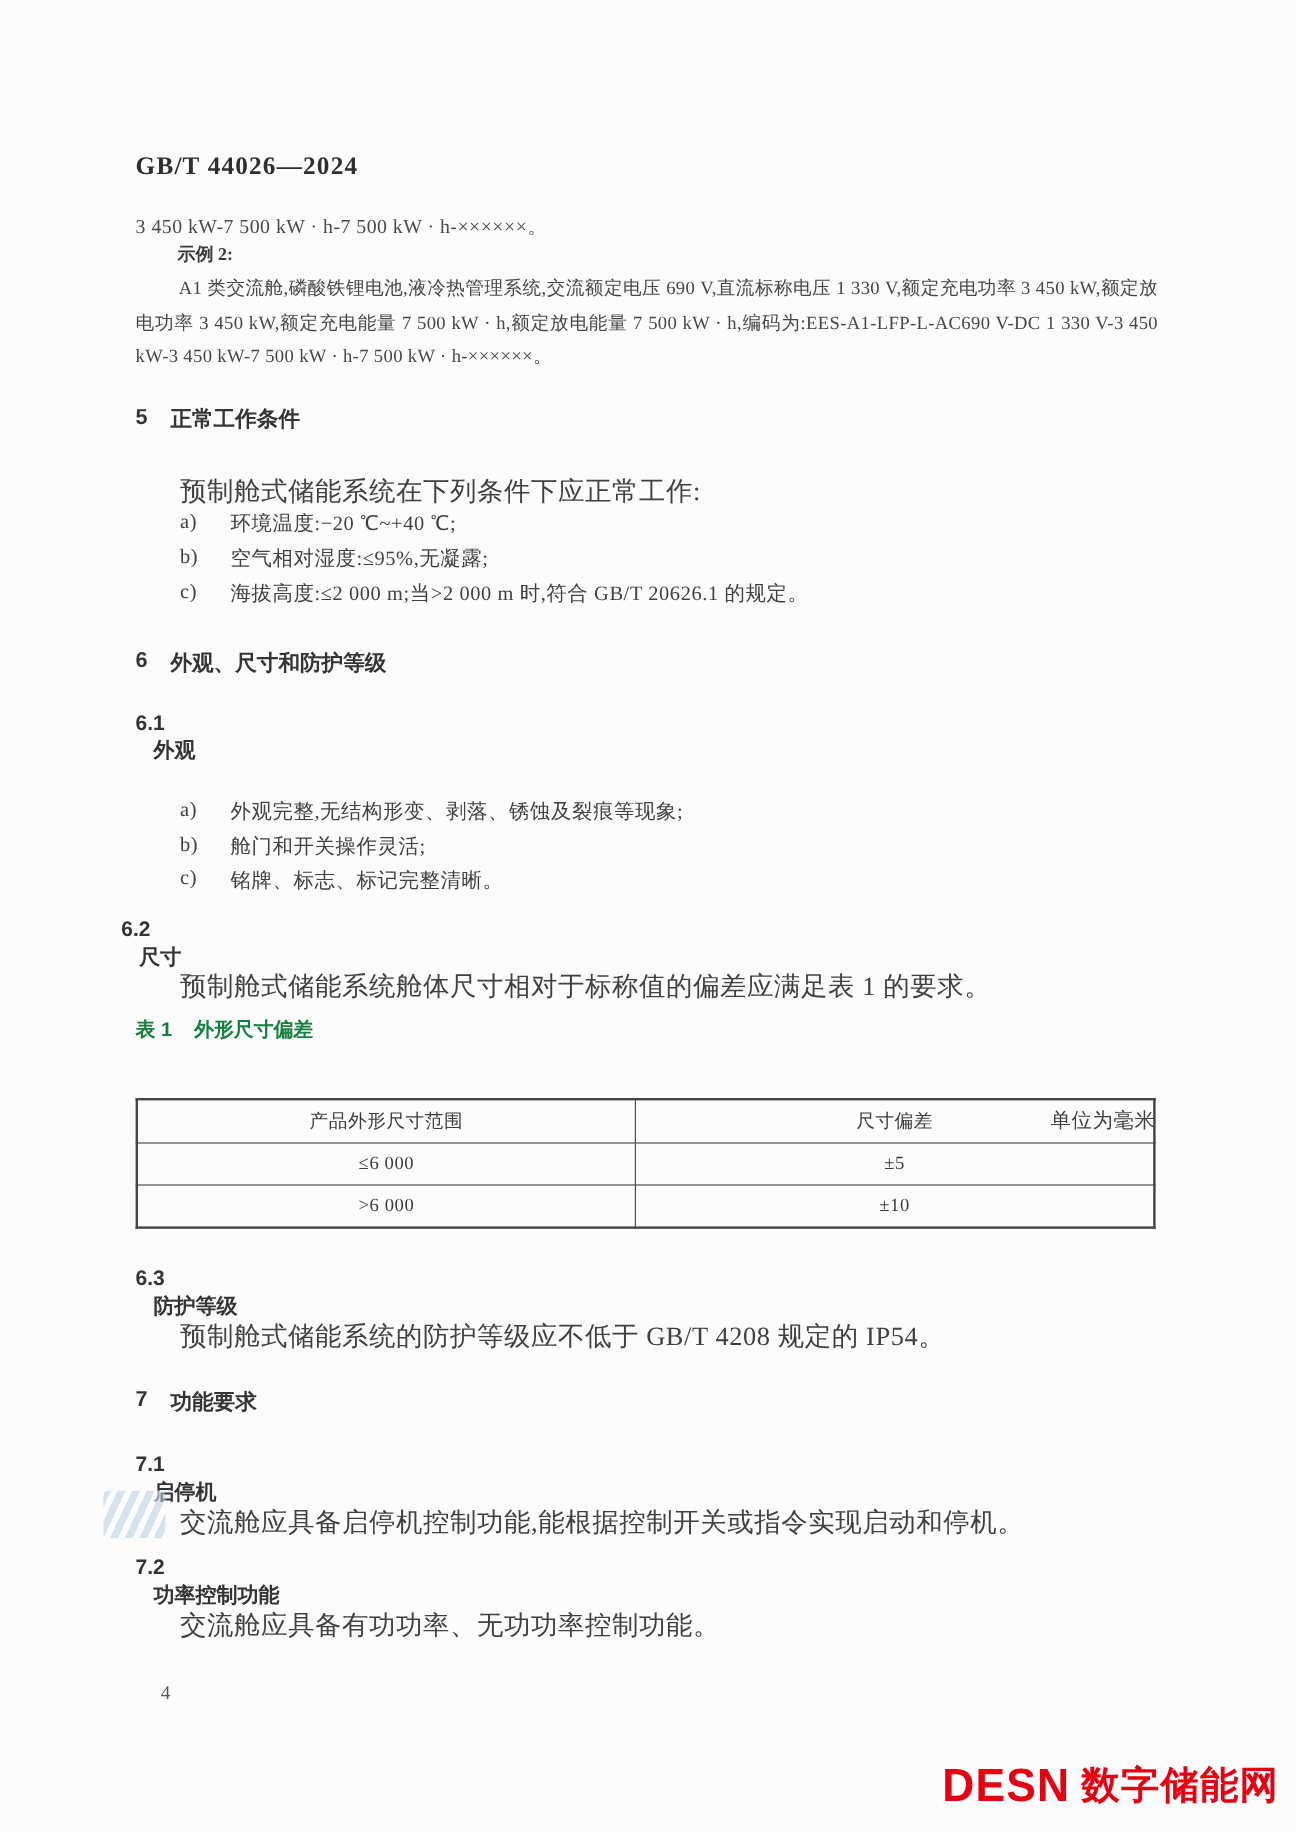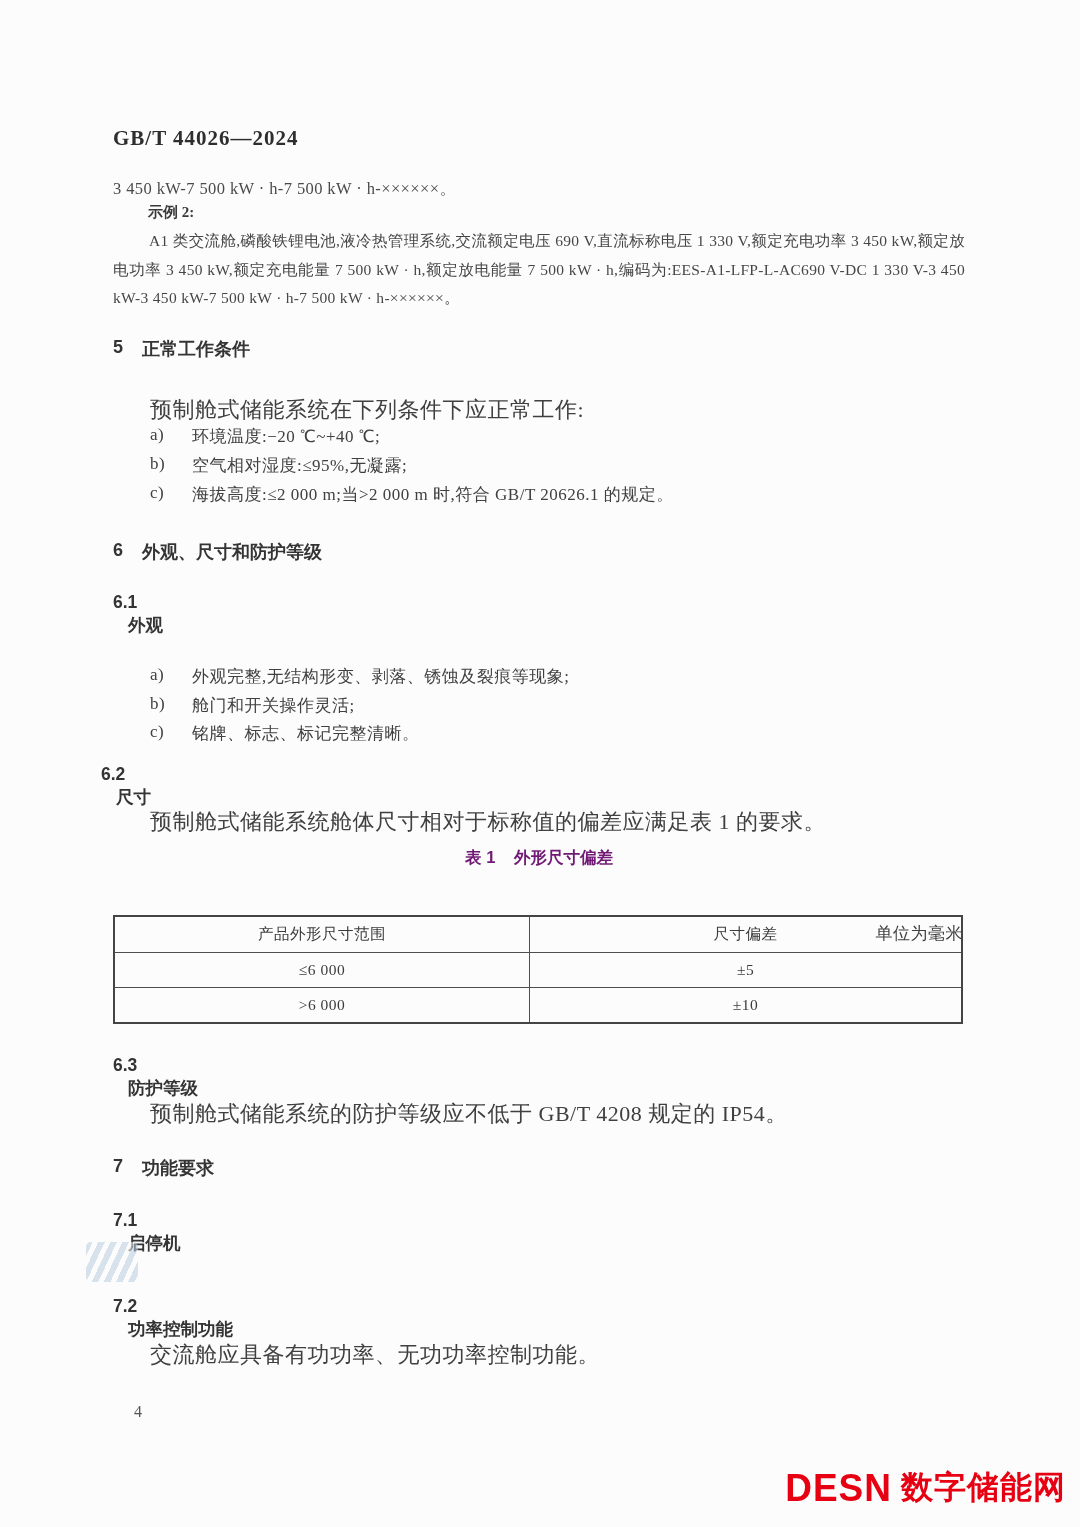--- a/index.html
+++ b/index.html
@@ -42,23 +42,23 @@
   .h1 .h-title{margin-left:19px;}
   .h2 .h-title{margin-left:15px;}
   .para{
     font-size:22px;color:#404040;letter-spacing:.5px;white-space:nowrap;
   }
   .list-item{
     display:flex;font-size:17px;color:#404040;letter-spacing:.5px;white-space:nowrap;
   }
   .list-item .marker{flex:none;width:42px;}
   .tbl-caption{
-    left:113px;top:847px;width:852px;text-align:center;
+    left:113px;top:847px;width:852px;text-align:left;
     font-family:"Liberation Sans", sans-serif;font-weight:700;
-    font-size:16.5px;color:#701a75;
+    font-size:16.5px;color:#15803d;
   }
   .tbl-caption .cap-title{margin-left:14px;}
   .unit-note{
     top:889px;right:117px;font-size:17px;color:#3f3f3f;letter-spacing:.5px;margin-top:33px;
   }
   table.dim-table{
     left:113px;top:915px;position:absolute;
     width:850px;border-collapse:collapse;
     font-size:15.5px;color:#3b3b3b;
   }
@@ -182,20 +182,21 @@
 
   <div class="abs h1" style="left:113px;top:1156px;">
     <span class="h-num">7</span>
     <span class="h-title">功能要求</span>
   </div>
 
   <div class="abs h2" style="left:113px;top:1210px;">
     <span class="h-num">7.1</span>
     <span class="h-title">启停机</span>
   </div>
+  <div class="abs para" style="left:150px;top:1254px;">交流舱应具备启停机控制功能,能根据控制开关或指令实现启动和停机。</div>
 
   <div class="abs h2" style="left:113px;top:1296px;">
     <span class="h-num">7.2</span>
     <span class="h-title">功率控制功能</span>
   </div>
   <div class="abs para" style="left:150px;top:1340px;">交流舱应具备有功功率、无功功率控制功能。</div>
 
   <div class="abs watermark"></div>
 
   <div class="abs page-number">4</div>

